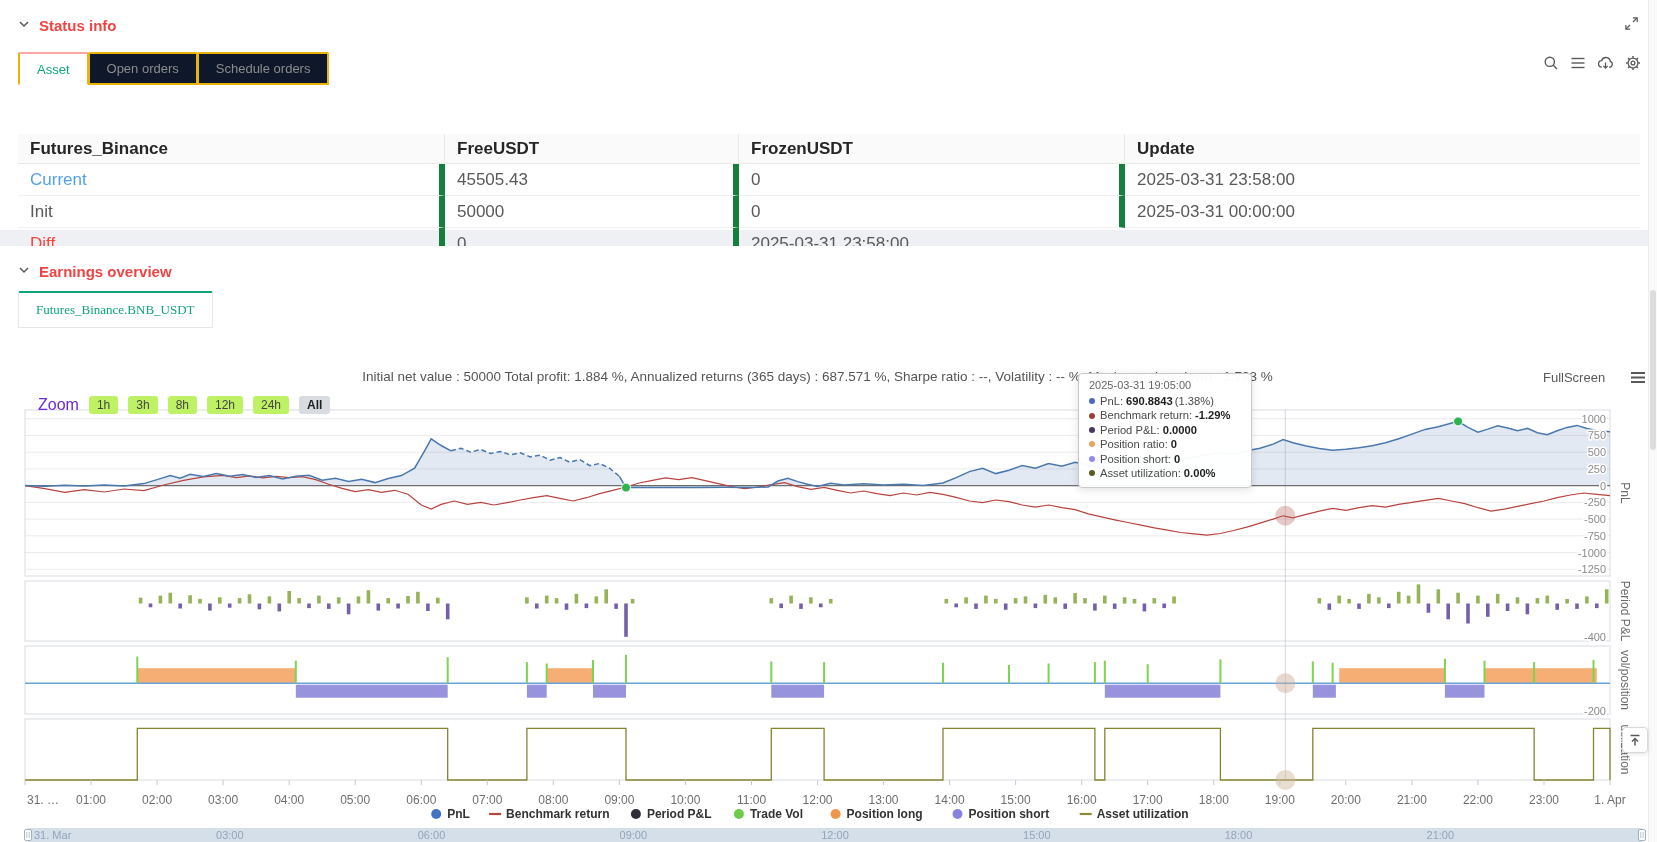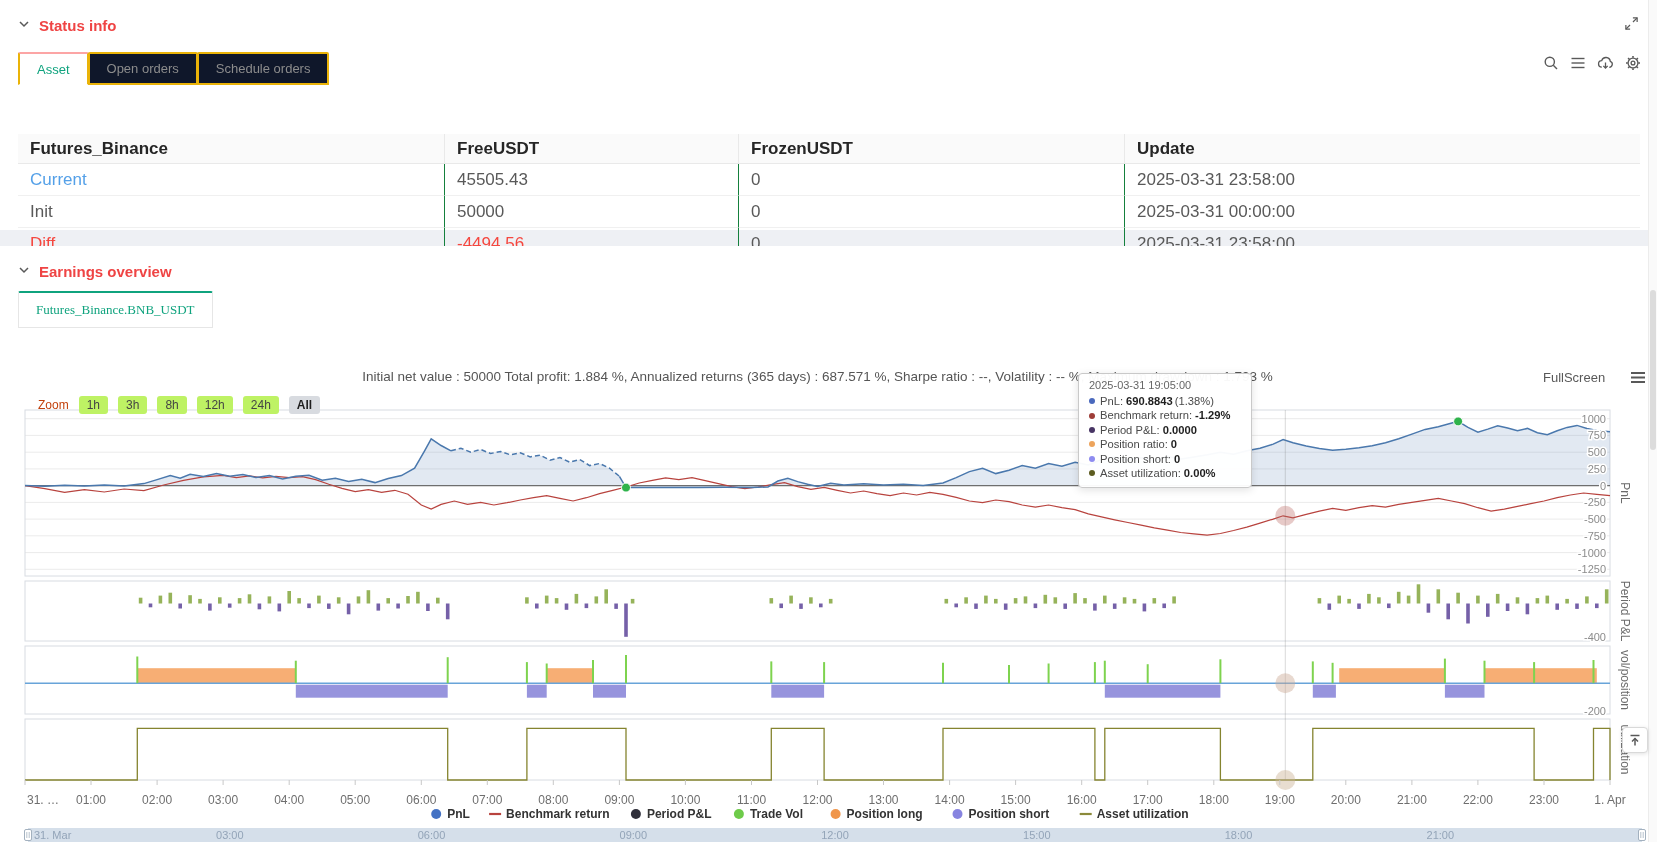--- a/index.html
+++ b/index.html
@@ -19,32 +19,32 @@
        margin-left:-1px;color:#8c8c8c;border-radius:2px 2px 0 0;cursor:pointer;white-space:nowrap;}
   .tab:first-child{margin-left:0;}
   .tab.active{background:#fff;color:#0fa37e;border-top:2px solid #fca5a5;border-bottom:1px solid #fff;}
   
   .tbl{position:absolute;left:18px;top:88px;width:1622px;font-size:17px;margin-top:46px;}
   .trow{display:grid;grid-template-columns:427px 294px 386px 1fr;}
   .th{background:#fafafa;font-weight:700;color:#262626;height:30px;display:flex;align-items:center;
       padding-left:12px;border-bottom:1px solid #e9e9e9;border-right:1px solid #e9e9e9;box-sizing:border-box;}
   .th:last-child{border-right:none;}
   .td{height:32px;display:flex;align-items:center;padding-left:12px;color:#595959;
-      border-bottom:1px solid #f0f0f0;border-right:1px solid #15803d;box-sizing:border-box;}
+      border-bottom:1px solid #f0f0f0;border-right:6px solid #15803d;box-sizing:border-box;}
   .td:last-child{border-right:none;}
   .td.linkish{cursor:pointer;}
   
   .tab2{position:absolute;left:18px;top:45px;height:37px;padding:0 17px;border:1px solid #e6e6e6;
         border-top:2px solid #0fa37e;background:#fff;color:#0fa37e;display:flex;align-items:center;
         font-size:13px;border-radius:2px 2px 0 0;box-sizing:border-box;cursor:pointer;font-family:Liberation Serif, serif;}
   .summary{position:absolute;left:25px;width:1585px;top:123px;text-align:center;font-size:13.5px;color:#555;}
   .fs{position:absolute;left:1543px;top:124px;display:flex;gap:25px;align-items:center;
       font-size:13px;color:#595959;cursor:pointer;}
   .zoomrow{position:absolute;left:38px;top:150px;display:flex;gap:10px;align-items:center;z-index:3;}
-  .zlabel{font-size:12px;color:#c2410c;}
+  .zlabel{font-size:16px;color:#6d28d9;}
   .pill{font-size:12px;color:#444;background:#bef264;padding:2px 8px;border-radius:3px;cursor:pointer;}
   .pill.active{background:#d8dbe0;color:#1f1f1f;font-weight:700;}
   #chart-svg{position:absolute;left:0;top:154px;}
   svg text{font-family:"Liberation Sans",sans-serif;}
   
   .ctooltip{position:absolute;left:1078px;top:127px;width:152px;background:rgba(255,255,255,0.96);
             border:1px solid #c9c9c9;border-radius:4px;box-shadow:0 2px 8px rgba(0,0,0,0.12);
             padding:5px 10px 7px;z-index:5;font-size:11.2px;color:#4a4a4a;}
   .tt-title{color:#666;margin-bottom:3px;font-size:11px;}
   .tt-row{display:flex;align-items:center;line-height:14.4px;white-space:nowrap;}
@@ -136,21 +136,20 @@
       <div class="td">2025-03-31 23:58:00</div>
     </div>
     <div class="trow">
       <div class="td">Init</div>
       <div class="td">50000</div>
       <div class="td">0</div>
       <div class="td">2025-03-31 00:00:00</div>
     </div>
     <div class="trow">
       <div class="td" style="color: rgb(245, 71, 63);">Diff</div>
-      <div class="td" style="color: rgb(245, 71, 63);">-4494.56</div>
       <div class="td">0</div>
       <div class="td">2025-03-31 23:58:00</div>
     </div>
   </div>
 </div>
 
 <div class="card card2">
   <div class="sec-head">
     <span>
       <svg width="12" height="12" viewBox="0 0 12 12">

